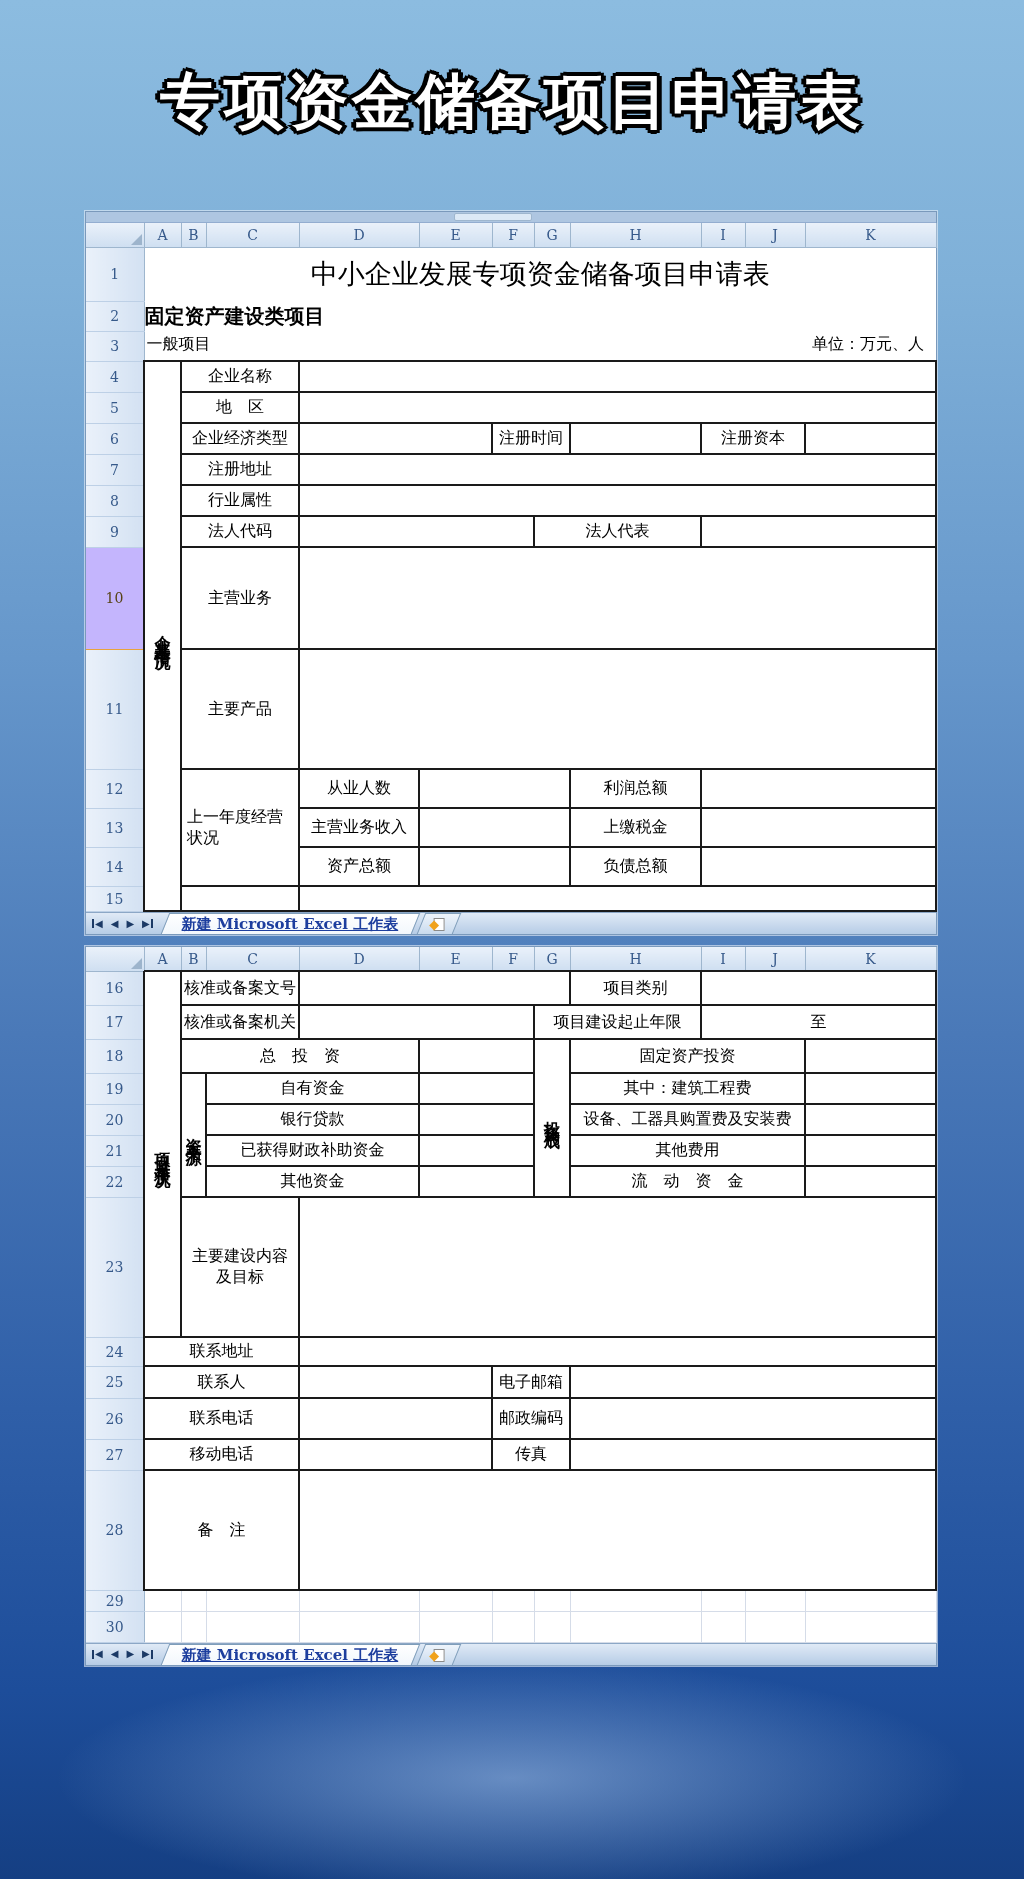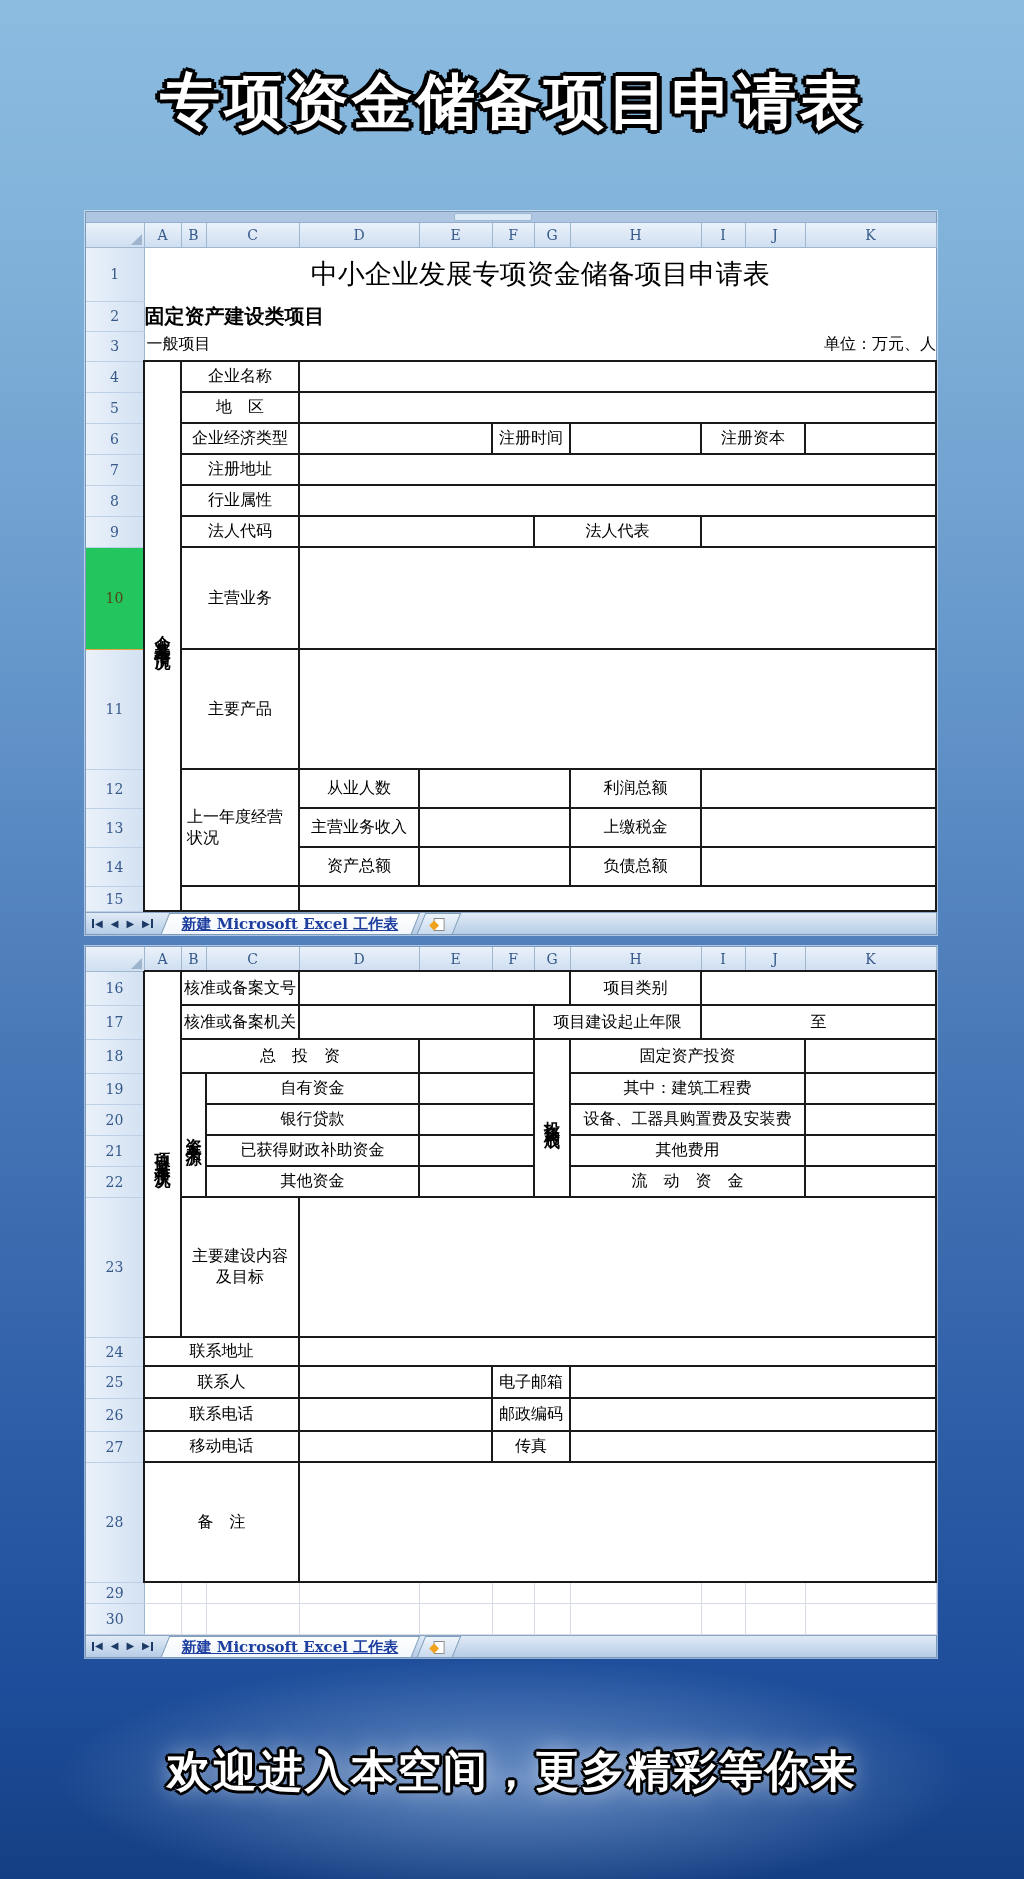--- a/index.html
+++ b/index.html
@@ -42,31 +42,31 @@
   table.sheet{ border-collapse:collapse; table-layout:fixed; width:850px; font-size:16px; color:#000;}
   td{ overflow:hidden; white-space:nowrap; vertical-align:middle; }
   
   .h{ background:linear-gradient(#eaf1fa,#cfdff1); border-right:1px solid #9eb6ce; border-bottom:1px solid #9eb6ce;
       color:#36598a; font-size:14px; text-align:center; }
   .corner{ position:relative; }
   .ctri{ position:absolute; right:2px; bottom:2px; width:0; height:0;
       border-left:11px solid transparent; border-bottom:11px solid #9db4cc; }
   .g{ background:linear-gradient(to right,#eaf1fa,#d3e1f2); border-right:1px solid #9eb6ce;
       border-bottom:1px solid #bdd0e6; color:#36598a; font-size:14px; text-align:center; }
-  .g.sel{ background:#22c55e; border-top:1px solid #e8a33d; border-bottom:1px solid #e8a33d; color:#574214; }
+  .g.sel{ background:#c4b5fd; border-top:1px solid #e8a33d; border-bottom:1px solid #e8a33d; color:#574214; }
   
   .lab,.val,.zh{ border:2px solid #1a1a1a; text-align:center; background:#fff; }
   .lab.left{ text-align:left; padding-left:5px; }
   .pre{ white-space:pre-line; line-height:1.3; }
   .secwrap{ border:2px solid #1a1a1a; text-align:center; background:#fff; }
   .vtext{ display:inline-block; writing-mode:vertical-rl; text-orientation:upright;
       font-weight:bold; letter-spacing:4px; line-height:1; }
   .t1{ font-weight:normal; font-size:27px; text-align:center; }
   .t2{ font-weight:bold; font-size:20px; }
-  .r3flex{ display:flex; justify-content:space-between; align-items:flex-end; padding:0 0 2px 2px; font-size:16px; }
+  .r3flex{ display:flex; justify-content:space-between; align-items:flex-end; padding:0 12px 2px 2px; font-size:16px; }
   .clipbox{ height:22px; overflow:hidden; }
   .clipbox span{ display:block; line-height:30px;margin-top:28px; }
   .grid{ border-right:1px solid #d5dce8; border-bottom:1px solid #d5dce8; background:#fff; }
   
   .tabbar{ height:22px; display:flex; align-items:stretch; overflow:hidden;
       background:linear-gradient(#e0eaf6,#b6cce6); border-top:1px solid #8ca7c6; }
   .navbtns{ display:flex; align-items:center; padding:0 4px 0 6px; gap:8px; }
   .navbtn{ display:flex; align-items:center; gap:1px; cursor:default; }
   .tri{ font-family:"DejaVu Sans", sans-serif; font-size:10px; color:#1c3a66; line-height:1; }
   .vbar{ width:2px; height:9px; background:#1c3a66; display:inline-block; }
@@ -346,21 +346,21 @@
         <td class="lab" colspan="3">联系地址</td>
         <td class="val" colspan="8"></td>
       </tr>
       <tr style="height:32px">
         <td class="g">25</td>
         <td class="lab" colspan="3">联系人</td>
         <td class="val" colspan="2"></td>
         <td class="lab" colspan="2">电子邮箱</td>
         <td class="val" colspan="4"></td>
       </tr>
-      <tr style="height:33px">
+      <tr style="height:41px">
         <td class="g">26</td>
         <td class="lab" colspan="3">联系电话</td>
         <td class="val" colspan="2"></td>
         <td class="lab" colspan="2">邮政编码</td>
         <td class="val" colspan="4"></td>
       </tr>
       <tr style="height:31px">
         <td class="g">27</td>
         <td class="lab" colspan="3">移动电话</td>
         <td class="val" colspan="2"></td>
@@ -423,15 +423,14 @@
         <span class="tabtext">新建 Microsoft Excel 工作表</span>
       </div>
       <div class="inserttab">
         <span class="sheeticon"></span>
       </div>
       <div class="tabfill"></div>
     </div>
   </div>
 
   <div class="glow"></div>
-  <div class="footline">欢迎进入本空间，更多精彩等你来</div>
 
 </div>
 
 </body></html>

